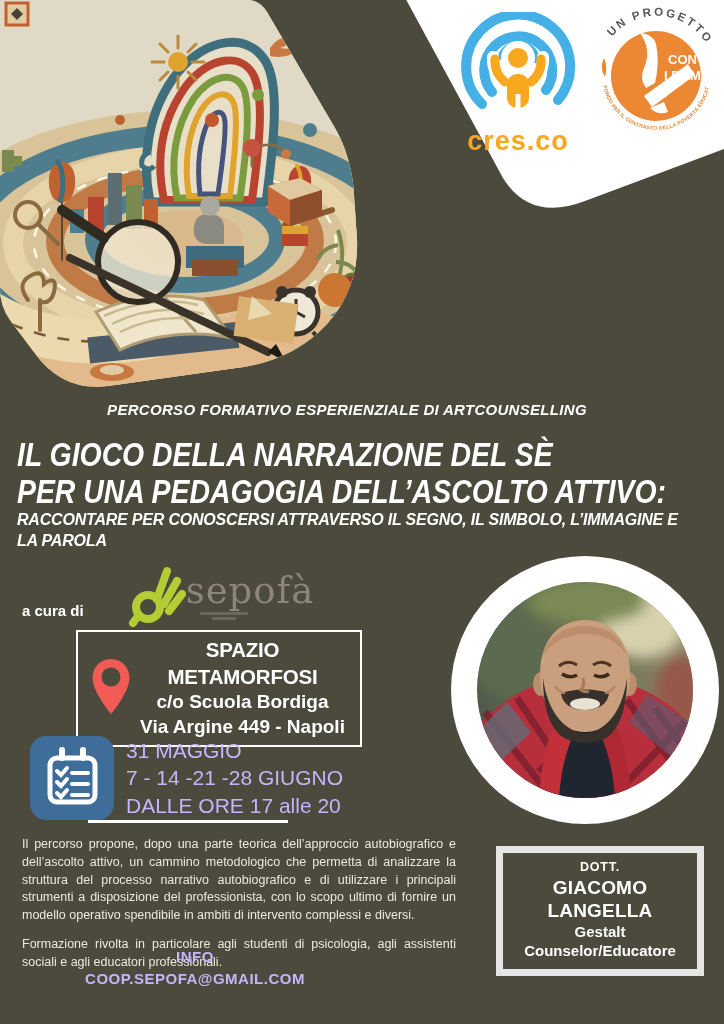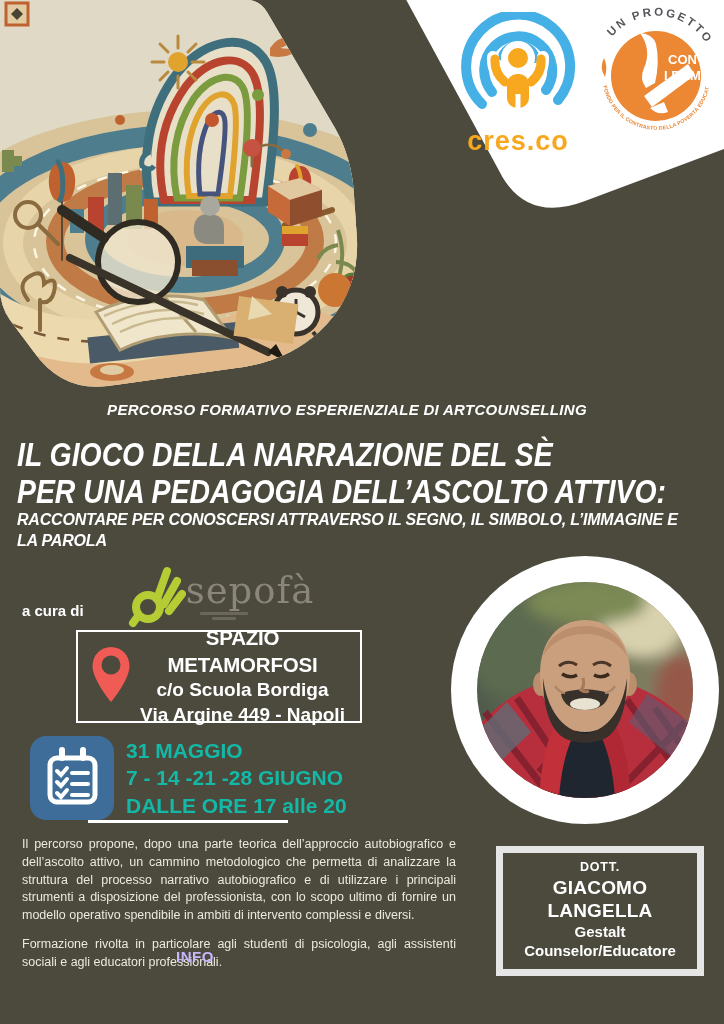--- a/index.html
+++ b/index.html
@@ -35,31 +35,31 @@
     font-family:"DejaVu Serif", serif; font-size:37px; color:#8b8679;
     letter-spacing:1px; margin-left:0; margin-top:18px; line-height:1;
   }
   .sepofa-tagline { display:block; margin:3px 0 0 14px; }
   .sepofa-tagline span { display:block; height:3px; background:#6b675a; border-radius:1px; }
   .sepofa-tagline span + span { margin-top:2px; width:24px; margin-left:12px; }
   .sepofa-tagline span:first-child { width:48px; }
 
   
   .venue {
-    top:630px; left:76px; width:286px; height:93px;
+    top:630px; left:76px; width:286px; height:117px;
     border:2px solid #fff; display:flex; align-items:center;
   }
   .venue-pin { margin-left:13px; flex:0 0 auto; }
   .venue-text { flex:1; text-align:center; line-height:1.3; padding-right:6px; }
   .venue-name { font-size:20.5px; font-weight:bold; letter-spacing:-.2px; }
   .venue-line { font-size:19px; font-weight:bold; }
 
   
   .sched-icon { top:736px; left:30px; }
-  .sched-text { top:737px; left:126px; font-size:21px; line-height:1.3; font-weight:bold; color:#14b8a6; }
+  .sched-text { top:737px; left:126px; font-size:21px; line-height:1.3; font-weight:normal; color:#c4b5fd; }
   .sched-rule { top:820px; left:88px; width:200px; height:3px; background:#fff; }
 
   
   .photo-ring { top:556px; left:451px; width:268px; height:268px; background:#fff; border-radius:50%; }
   .photo { top:582px; left:477px; width:216px; height:216px; border-radius:50%; overflow:hidden; }
 
   
   .speaker {
     top:846px; left:496px; width:208px; border:7px solid #e5e5e5;
     text-align:center; padding:7px 4px 8px 4px; line-height:1.25;
@@ -398,15 +398,16 @@
     <div class="speaker-role">Gestalt Counselor/Educatore</div>
   </div>
 
   <div class="abs description">
     <p>Il percorso propone, dopo una parte teorica dell’approccio autobiografico e dell’ascolto attivo, un cammino metodologico che permetta di analizzare la struttura del processo narrativo autobiografico e di utilizzare i principali strumenti a disposizione del professionista, con lo scopo ultimo di fornire un modello operativo spendibile in ambiti di intervento complessi e diversi.</p>
     <p>Formazione rivolta in particolare agli studenti di psicologia, agli assistenti sociali e agli educatori professionali.</p>
   </div>
 
   <div class="abs contact">
     <div class="contact-label">INFO</div>
+    <div class="contact-email">COOP.SEPOFA@GMAIL.COM</div>
   </div>
 
 </div>
 
 </body></html>

